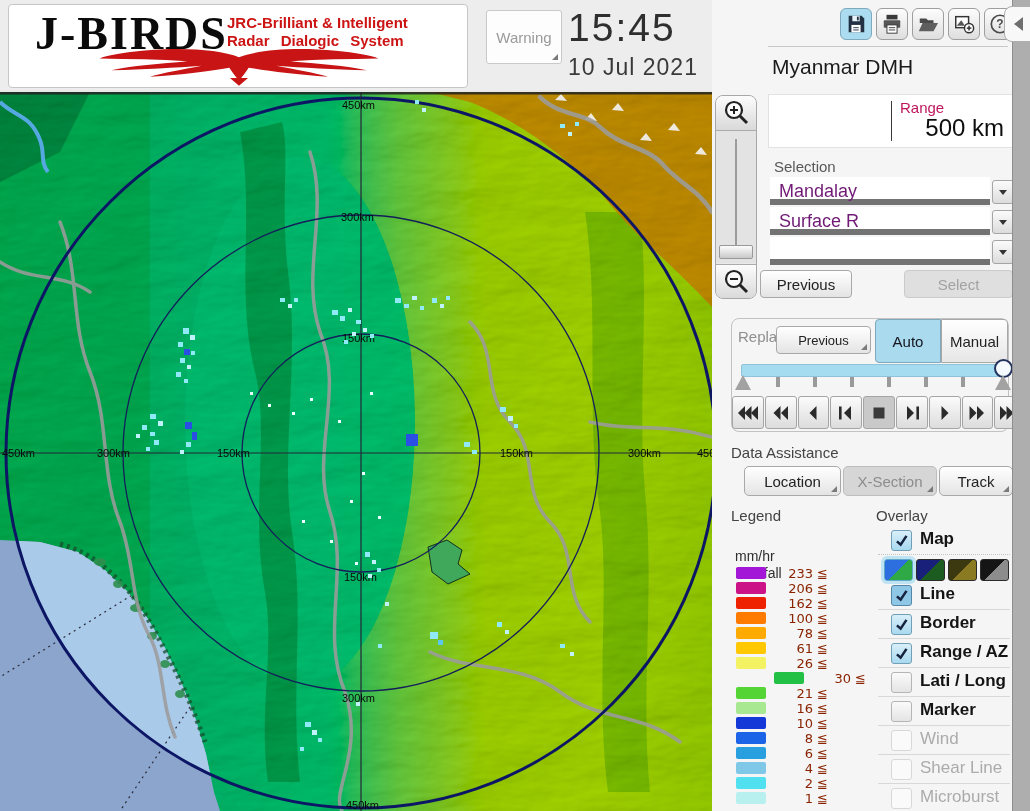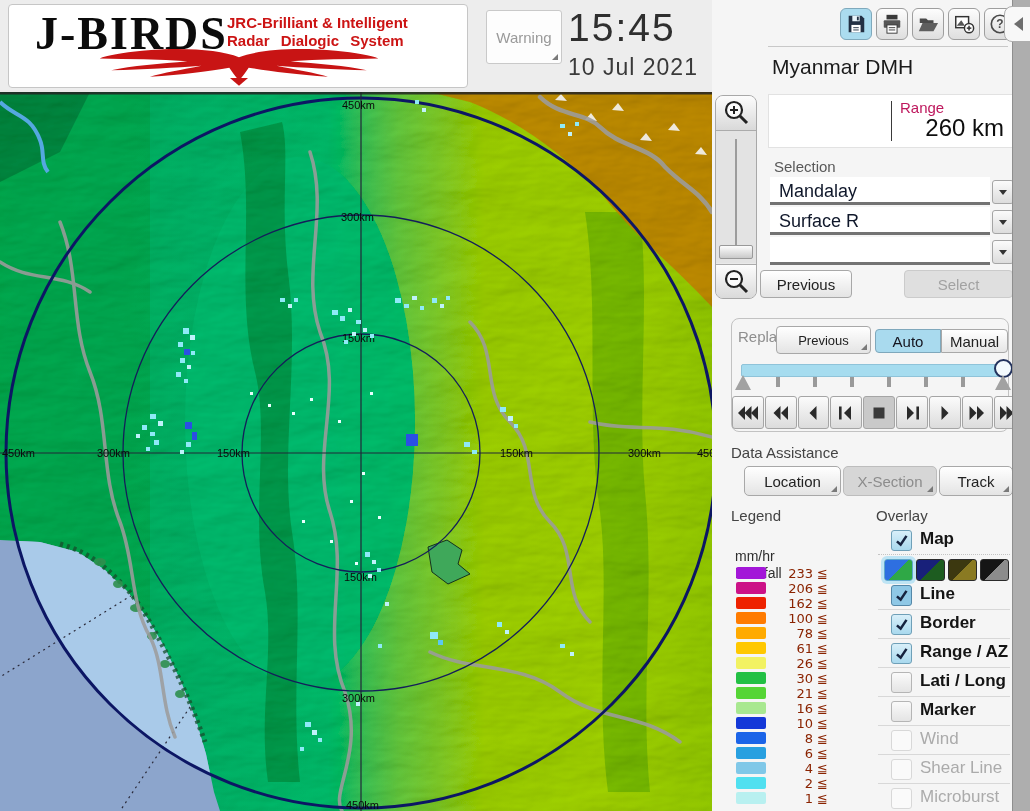--- a/index.html
+++ b/index.html
@@ -29,34 +29,34 @@
   .tbtn{width:30px;height:30px;border:1px solid #9E9E9E;border-radius:6px;background:linear-gradient(#FDFDFD,#DEDEDE);
      display:flex;align-items:center;justify-content:center;}
   .tbtn.active{background:#ABDCEF;border-color:#7FA9BC;}
   #toolbar-sep{left:56px;top:46px;width:240px;height:1px;background:#C8C8C8;}
   #station{left:60px;top:55px;font-size:21px;color:#1A1A1A;}
   #range-box{left:56px;top:94px;width:244px;height:52px;background:#FFF;border:1px solid #E2E2E2;}
   #range-div{position:absolute;left:122px;top:6px;width:1px;height:40px;background:#3A3A3A;}
   #range-label{position:absolute;left:131px;top:4px;font-size:15px;color:#be185d;}
   #range-value{position:absolute;right:9px;top:19px;font-size:24px;color:#0E0E0E;}
   #selection-label{left:62px;top:158px;font-size:15px;color:#585858;}
-  .sel-field{left:58px;width:220px;height:28px;background:#FFF;border-bottom:3px solid #737373;
-     font-size:18px;color:#0f172a;line-height:28px;padding-left:9px;box-sizing:border-box;}
+  .sel-field{left:58px;width:220px;height:28px;background:#FFF;border-bottom:6px solid #737373;
+     font-size:18px;color:#701a75;line-height:28px;padding-left:9px;box-sizing:border-box;}
   .dd-btn{left:280px;width:20px;height:22px;border:1px solid #A5A5A5;border-radius:3px;
      background:linear-gradient(#FBFBFB,#DCDCDC);display:flex;align-items:center;justify-content:center;}
   .caret{width:0;height:0;border-left:4px solid transparent;border-right:4px solid transparent;border-top:5px solid #333;}
   .pbtn{height:26px;border:1px solid #A8A8A8;border-radius:4px;background:linear-gradient(#FFF,#E4E4E4);
      font-size:15px;color:#222;display:flex;align-items:center;justify-content:center;}
   #previous-btn{left:48px;top:270px;width:90px;}
   #select-btn{left:192px;top:270px;width:107px;background:#DFDFDF;border-color:#CBCBCB;color:#A2A2A2;}
   
   #replay-box{left:19px;top:318px;width:278px;height:114px;border:1px solid #C2C2C2;border-radius:8px;box-sizing:border-box;}
   #replay-label{position:absolute;left:6px;top:9px;font-size:15px;color:#8E8E8E;}
   #bookmark-btn{position:absolute;left:44px;top:7px;width:93px;height:26px;font-size:13px;}
-  .seg{position:absolute;top:10px;height:24px;display:flex;align-items:center;justify-content:center;font-size:15px;box-sizing:border-box;}
+  .seg{position:absolute;top:0;height:44px;display:flex;align-items:center;justify-content:center;font-size:15px;box-sizing:border-box;}
   #auto-btn{left:143px;width:66px;background:#A9DAEE;border:1px solid #7FA8BC;border-radius:4px 0 0 4px;color:#15151F;}
   #manual-btn{left:209px;width:67px;background:linear-gradient(#FFF,#E6E6E6);border:1px solid #A8A8A8;border-radius:0 4px 4px 0;color:#222;}
   #replay-track{position:absolute;left:9px;top:45px;width:258px;height:11px;background:#A6DCEF;border:1px solid #8FC3D9;border-radius:2px;}
   #replay-handle{position:absolute;left:262px;top:40px;width:19px;height:19px;border-radius:50%;
      background:#F4FAFD;border:2px solid #24335E;box-sizing:border-box;}
   .tick{position:absolute;top:58px;width:4px;height:10px;background:#9A9A9A;}
   .tri-marker{position:absolute;top:56px;width:0;height:0;border-left:8px solid transparent;border-right:8px solid transparent;border-bottom:15px solid #A2A2A2;}
   #playback{position:absolute;left:0px;top:77px;display:flex;}
   .pb{width:29.8px;height:31px;border:1px solid #A5A5A5;border-radius:3px;margin-right:1px;
      background:linear-gradient(#FBFBFB,#DCDCDC);display:flex;align-items:center;justify-content:center;}
@@ -365,21 +365,21 @@
           <text x="12" y="16.5" font-size="13" font-weight="bold" fill="#4A4A4A" text-anchor="middle" font-family="Liberation Sans,sans-serif">?</text>
         </svg>
       </div>
     </div>
   <div class="abs" id="toolbar-sep"></div>
   <div class="abs" id="station">Myanmar DMH</div>
 
   <div class="abs" id="range-box">
     <div id="range-div"></div>
     <div id="range-label">Range</div>
-    <div id="range-value">260 km</div>
+    <div id="range-value">500 km</div>
   </div>
 
   <div class="abs" id="selection-label">Selection</div>
   <div id="selection-fields">
       <div class="abs sel-field" style="top: 177px;">Mandalay</div>
       <div class="abs dd-btn" style="top: 180px;">
         <div class="caret"></div>
       </div>
       <div class="abs sel-field" style="top: 207px;">Surface R</div>
       <div class="abs dd-btn" style="top: 210px;">
@@ -519,21 +519,21 @@
         <div class="lval">78 ≦</div>
       </div>
       <div class="lrow" style="top: 75px;">
         <div class="lsw" style="background: rgb(255, 200, 0);"></div>
         <div class="lval">61 ≦</div>
       </div>
       <div class="lrow" style="top: 90px;">
         <div class="lsw" style="background: rgb(242, 242, 98);"></div>
         <div class="lval">26 ≦</div>
       </div>
-      <div class="lrow" style="top: 105px;">
+      <div class="lrow" style="top: 105px; margin-left: 38px;">
         <div class="lsw" style="background: rgb(34, 192, 68);"></div>
         <div class="lval">30 ≦</div>
       </div>
       <div class="lrow" style="top: 120px;">
         <div class="lsw" style="background: rgb(85, 213, 53);"></div>
         <div class="lval">21 ≦</div>
       </div>
       <div class="lrow" style="top: 135px;">
         <div class="lsw" style="background: rgb(168, 232, 144);"></div>
         <div class="lval">16 ≦</div>

